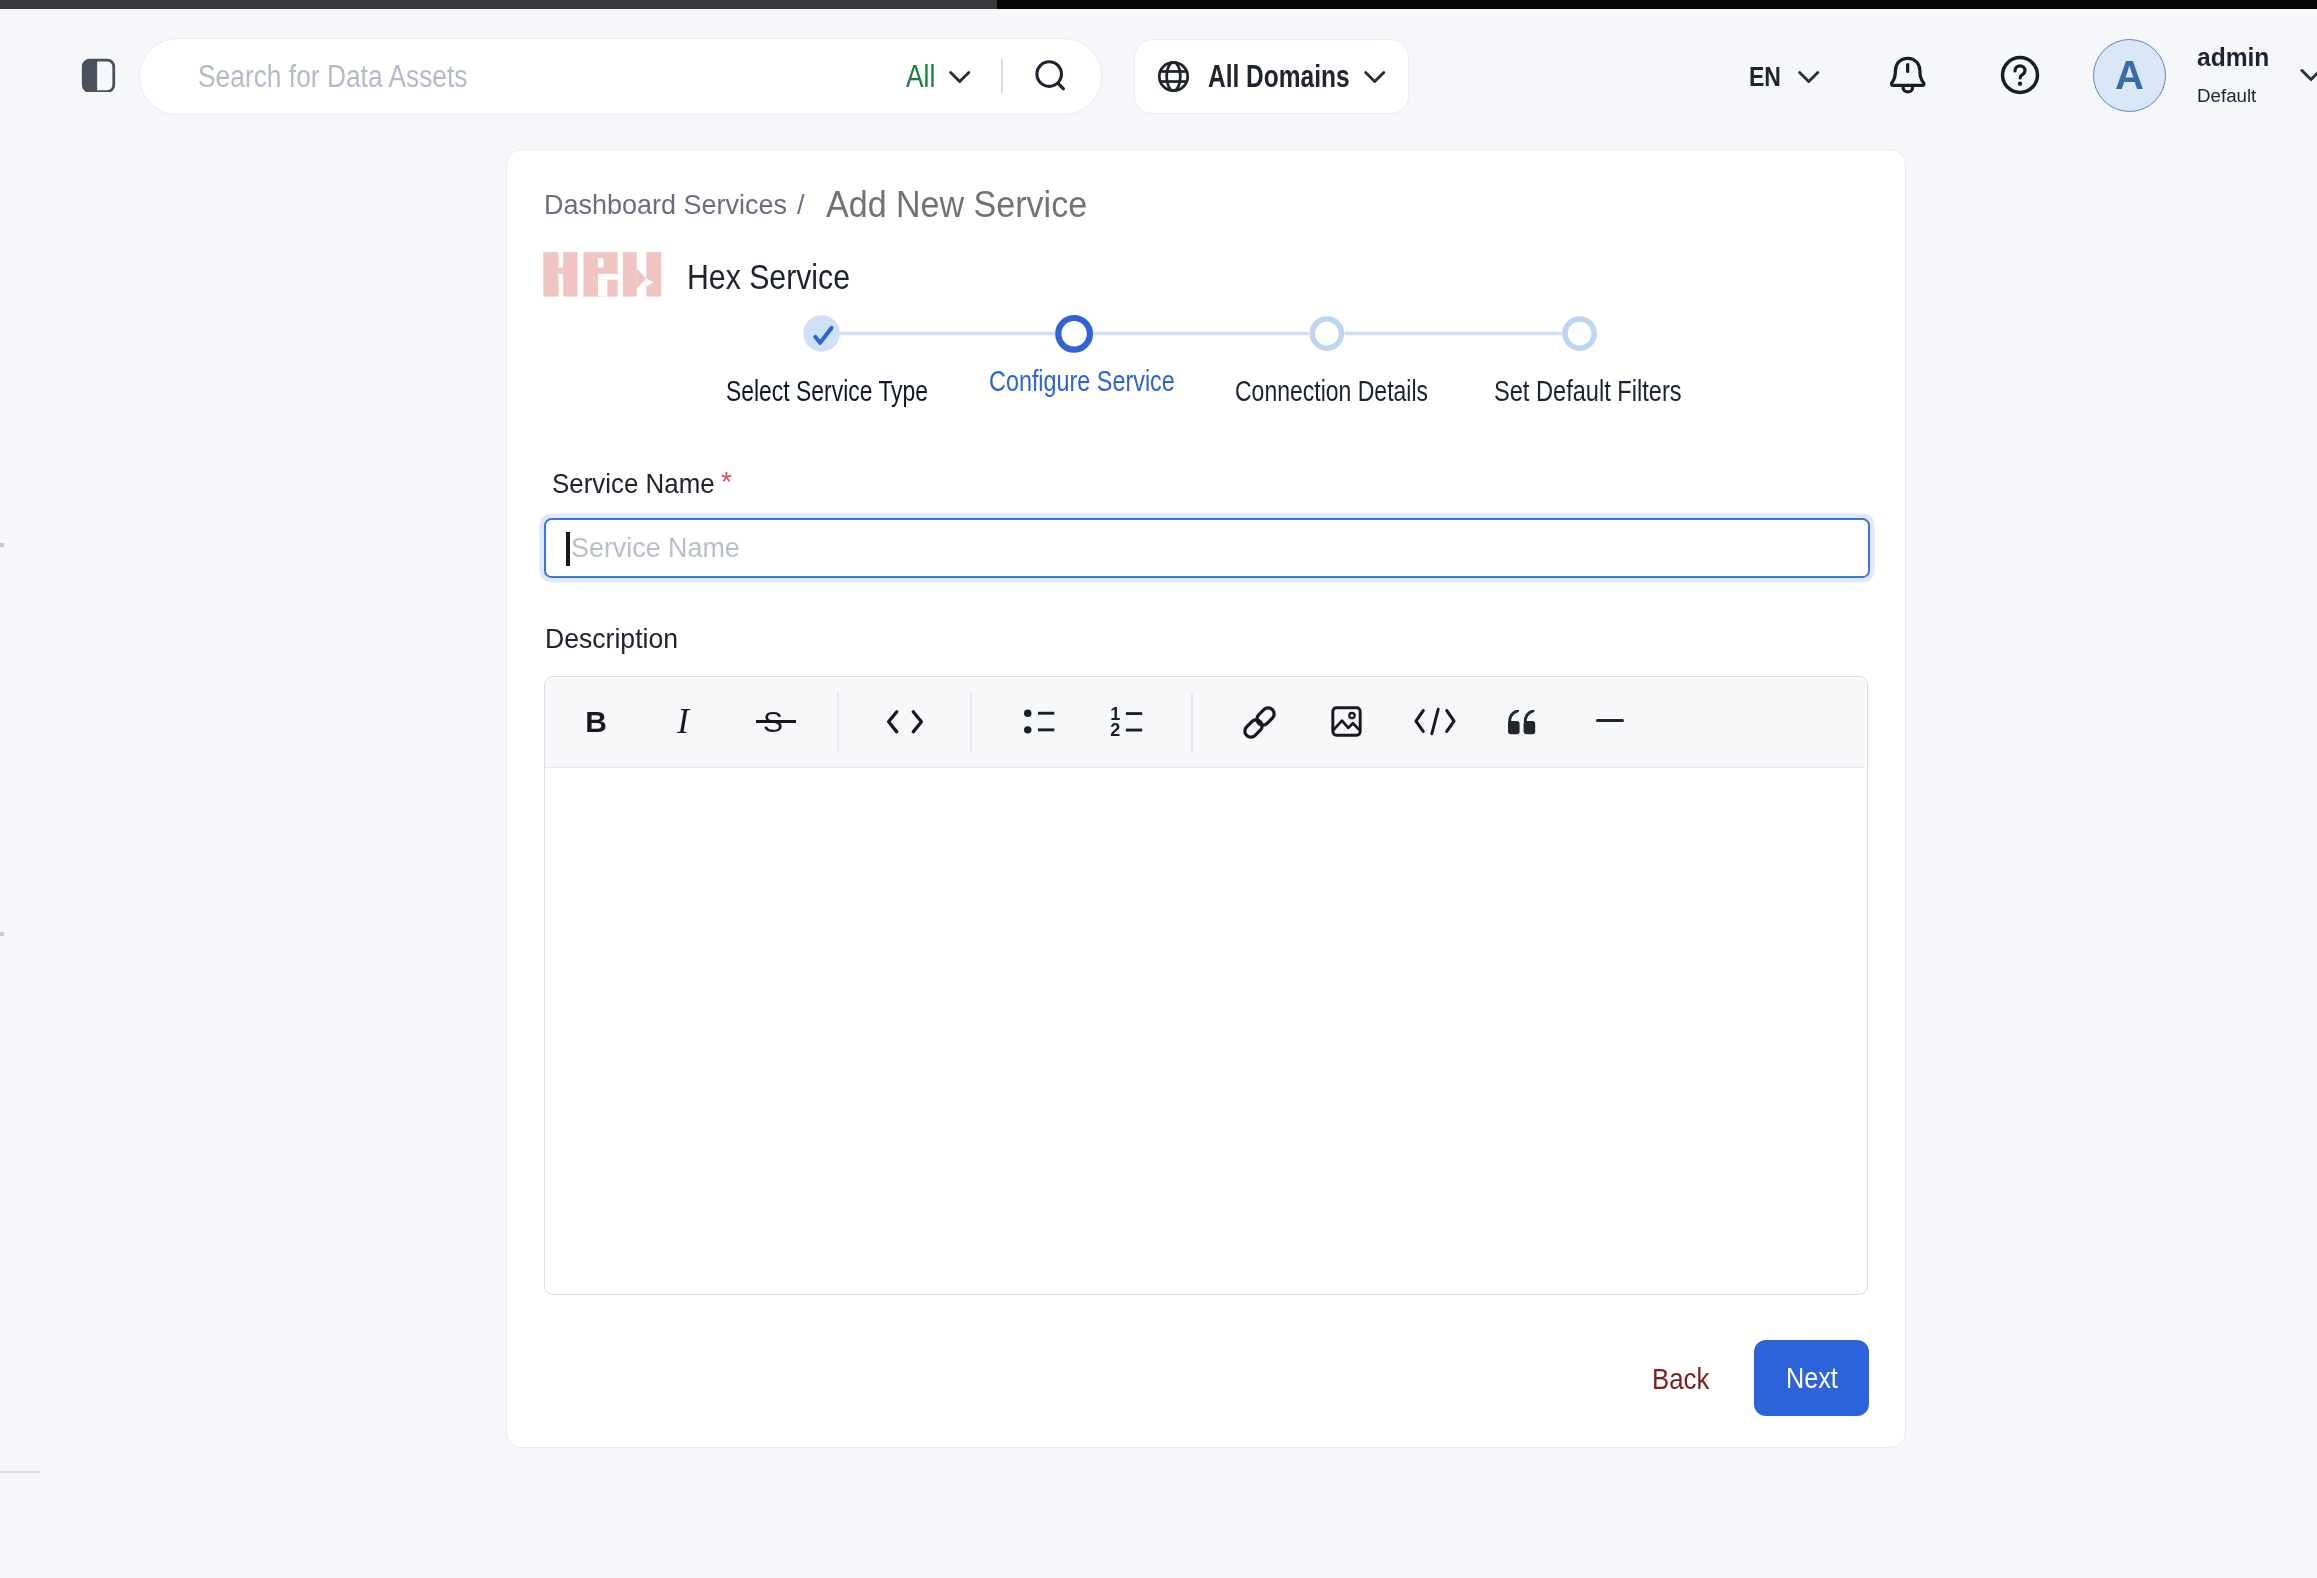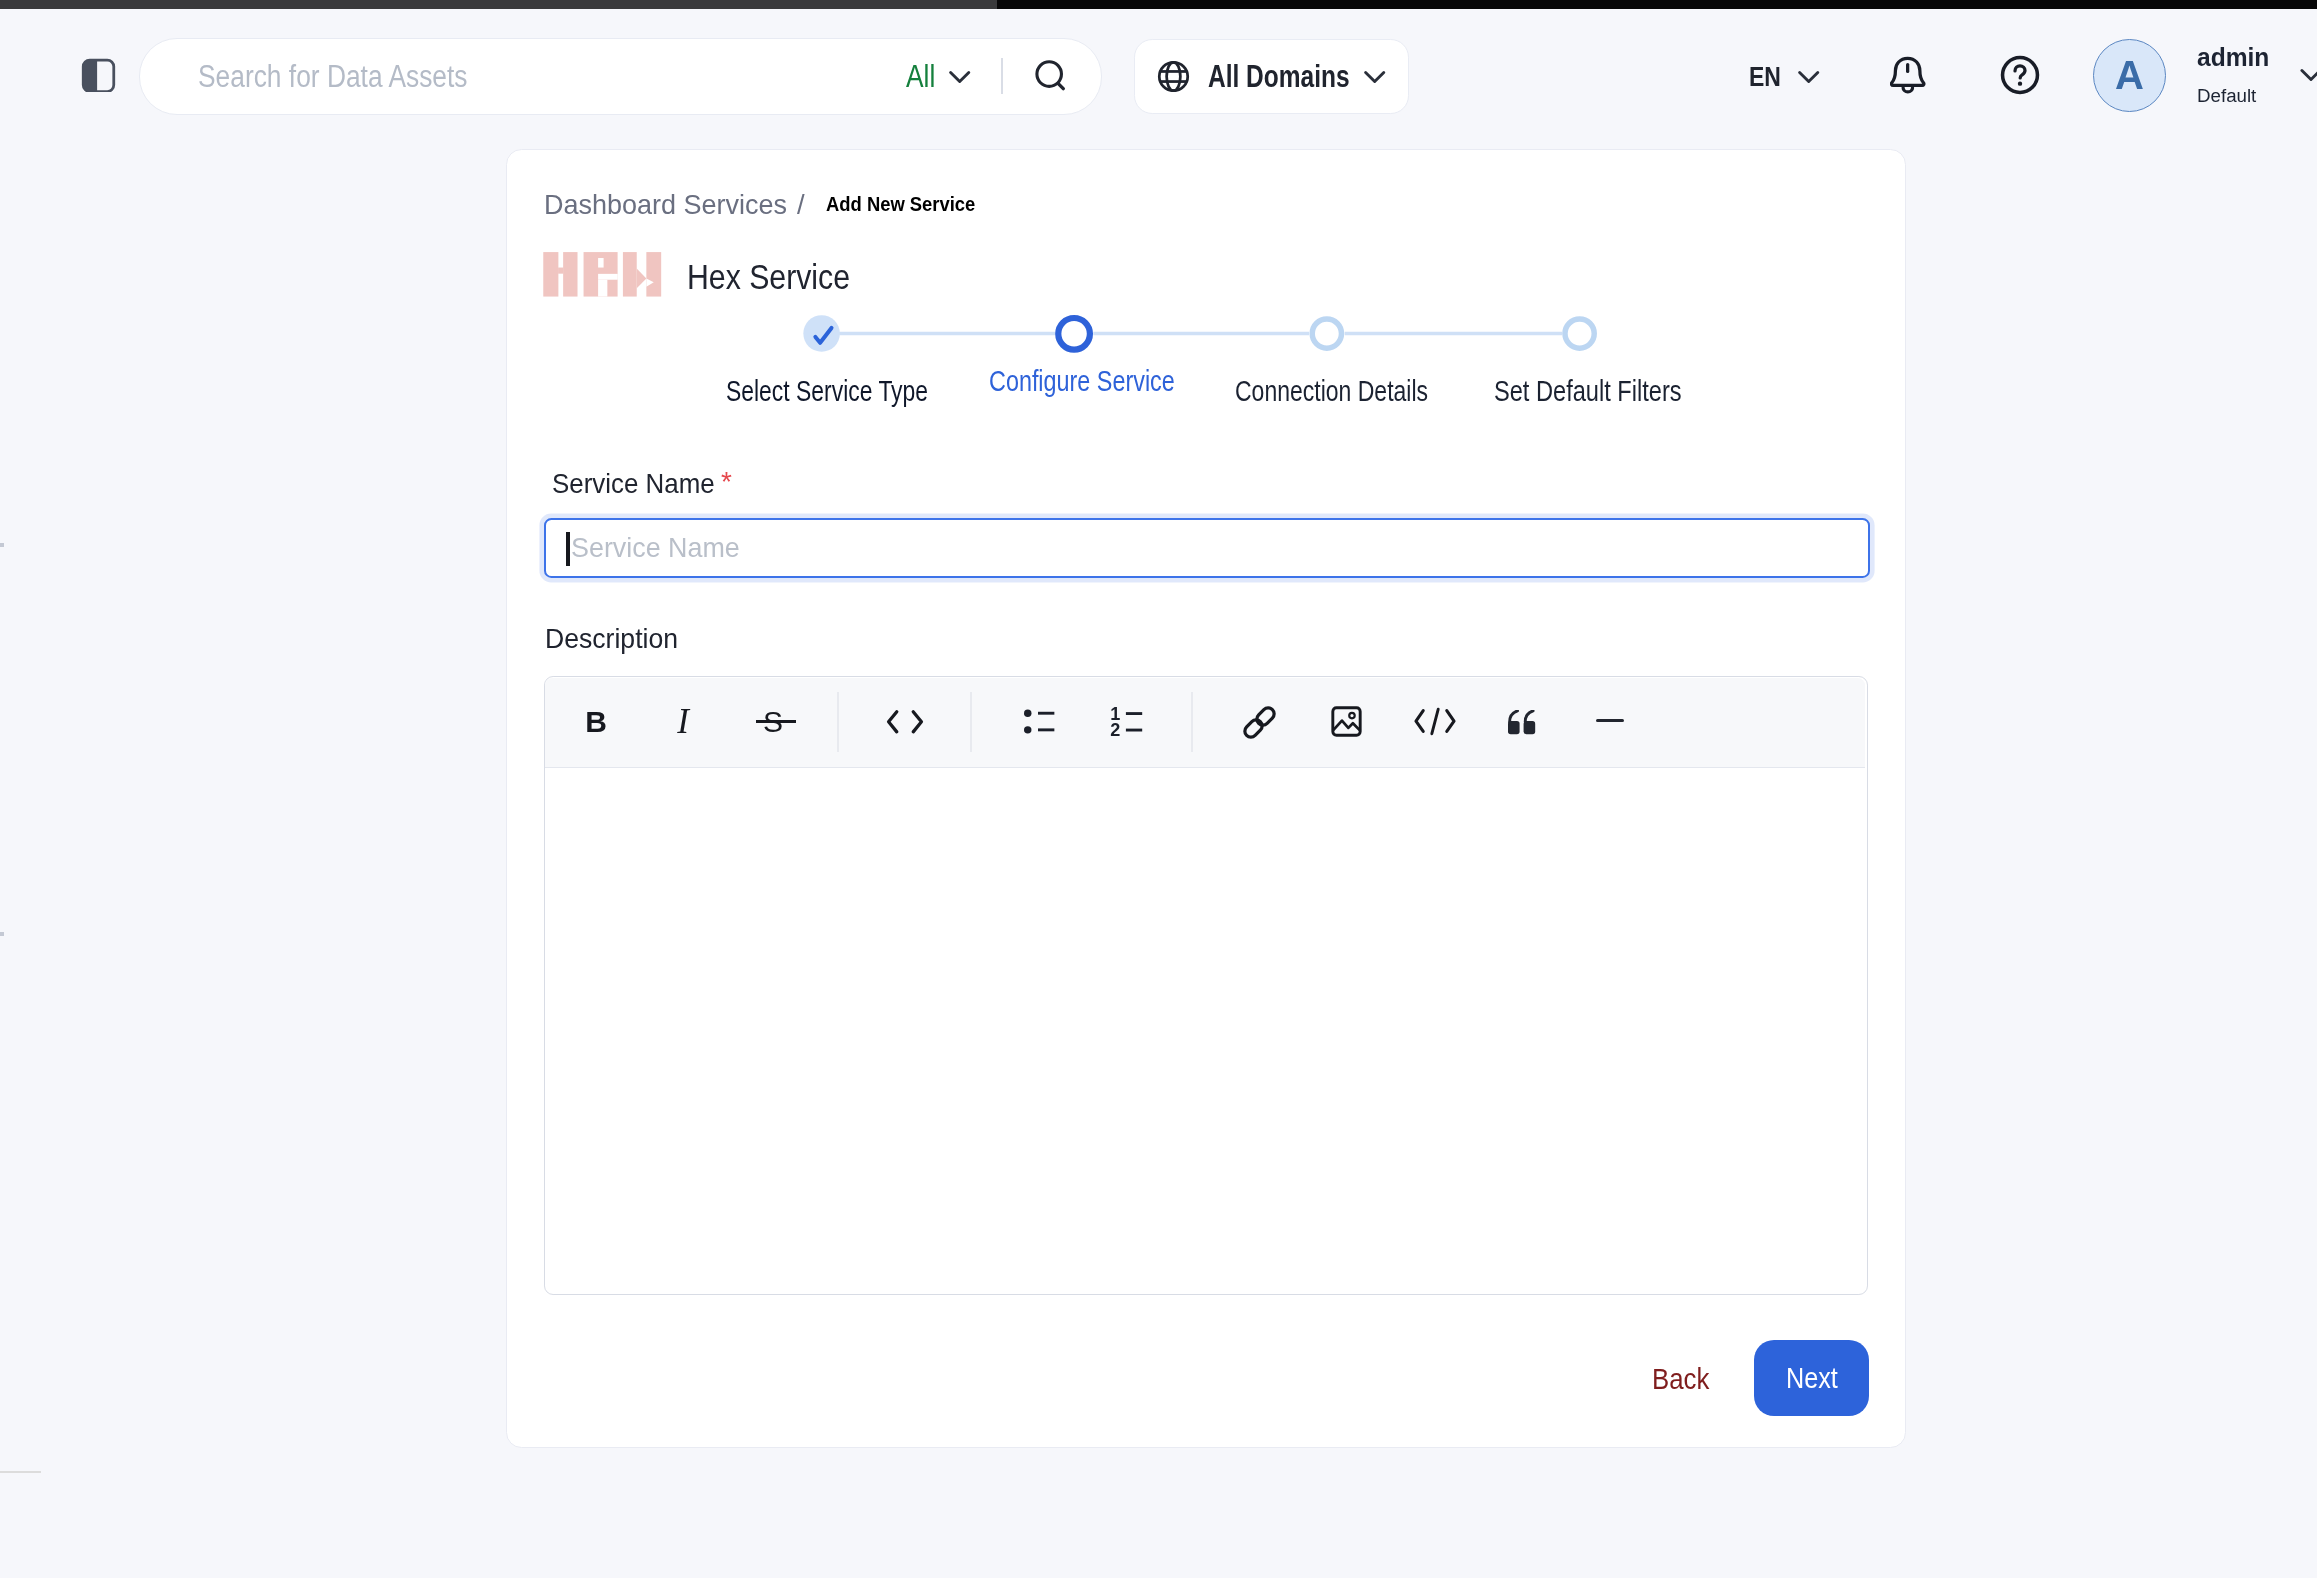--- a/index.html
+++ b/index.html
@@ -67,21 +67,21 @@
 <div class="abs" style="left:2197px;top:43px;font-size:25.6px;font-weight:700;color:#1d2433;line-height:28px"><span class="sx" style="transform:scaleX(0.96)">admin</span></div>
 <div class="abs" style="left:2197px;top:82px;font-size:18px;color:#1d2433;line-height:28px"><span class="sx" style="transform:scaleX(1.04)">Default</span></div>
 <svg class="abs" style="left:2300px;top:65px" width="22" height="20" viewBox="0 0 24 22">
   <path d="M2 6 L12 16 L22 6" fill="none" stroke="#2a2f3a" stroke-width="3.2" stroke-linecap="round" stroke-linejoin="round"></path>
 </svg>
 
 <div class="abs" style="left:506px;top:149px;width:1400px;height:1299px;background:#fff;border:1.8px solid #e9ebf3;border-radius:15.5px"></div>
 
 <div class="abs" style="left:544px;top:189px;font-size:27.4px;color:#6a6f80;line-height:31px"><span class="sx" style="transform:scaleX(0.985)">Dashboard Services</span></div>
 <div class="abs" style="left:797px;top:189px;font-size:27.4px;color:#6a6f80;line-height:31px">/</div>
-<div class="abs" style="left:826px;top:189px;font-size:20px;font-weight:700;color:#000000;line-height:31px"><span class="sx" style="transform:scaleX(0.92)">Add New Service</span></div>
+<div class="abs" style="left:826px;top:189px;font-size:37px;font-weight:400;color:#737373;line-height:31px"><span class="sx" style="transform:scaleX(0.92)">Add New Service</span></div>
 
 <svg class="abs" style="left:543px;top:252px" width="119" height="45" viewBox="0 0 130 49">
   <g fill="#f0c5c1">
     <rect x="0.3" y="0" width="16.5" height="48.6"></rect>
     <rect x="22" y="0" width="15.7" height="48.6"></rect>
     <rect x="16.5" y="16.9" width="5.8" height="6.7"></rect>
     <rect x="44.3" y="0" width="37.2" height="48.6"></rect>
     <rect x="87.3" y="0" width="15.1" height="48.6"></rect>
     <rect x="112.9" y="0" width="16.2" height="48.6"></rect>
     <path d="M102.4 18 L112.9 28.8 L102.4 39.5 z"></path>
@@ -167,19 +167,19 @@
     <rect x="17.2" y="12" width="12.8" height="14.5" rx="3"></rect>
   </g>
   <g fill="none" stroke="#22262f" stroke-width="3.2" stroke-linecap="round">
     <path d="M1.8 13 C1.8 6.5 5.5 2.5 10.5 0.8"></path>
     <path d="M19 13 C19 6.5 22.7 2.5 27.7 0.8"></path>
   </g>
 </svg>
 <div class="abs" style="left:1596px;top:719px;width:28px;height:3.1px;background:#22262f;border-radius:1.8px"></div>
 
 <div class="abs" style="left:1652px;top:1361px;font-size:30px;color:#7f1d1d;line-height:35px"><span class="sx" style="transform:scaleX(0.86)">Back</span></div>
-<div class="abs" style="left:1754px;top:1340px;width:115px;height:76px;background:#2d63da;border-radius:20px;text-align:center;line-height:76px;font-size:30px;color:#fff"><span class="sx" style="transform:scaleX(0.84);transform-origin:50% 50%">Next</span></div>
+<div class="abs" style="left:1754px;top:1340px;width:115px;height:76px;background:#2d63da;border-radius:12px;text-align:center;line-height:76px;font-size:30px;color:#fff"><span class="sx" style="transform:scaleX(0.84);transform-origin:50% 50%">Next</span></div>
 
 <div class="abs" style="left:0;top:543px;width:3.7px;height:3.7px;background:#c4c9d4"></div>
 <div class="abs" style="left:0;top:932px;width:3.7px;height:3.7px;background:#c4c9d4"></div>
 
 <div class="abs" style="left:0;top:1471px;width:41px;height:1.8px;background:#dcdcdc"></div>
 
 
 </body></html>

